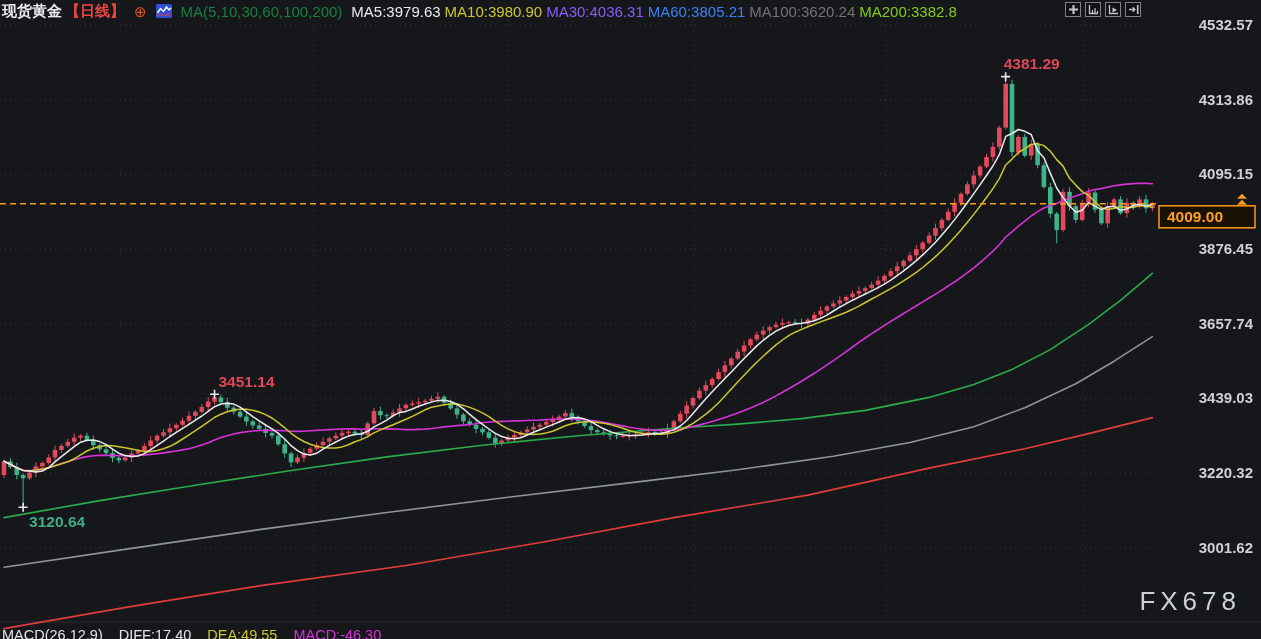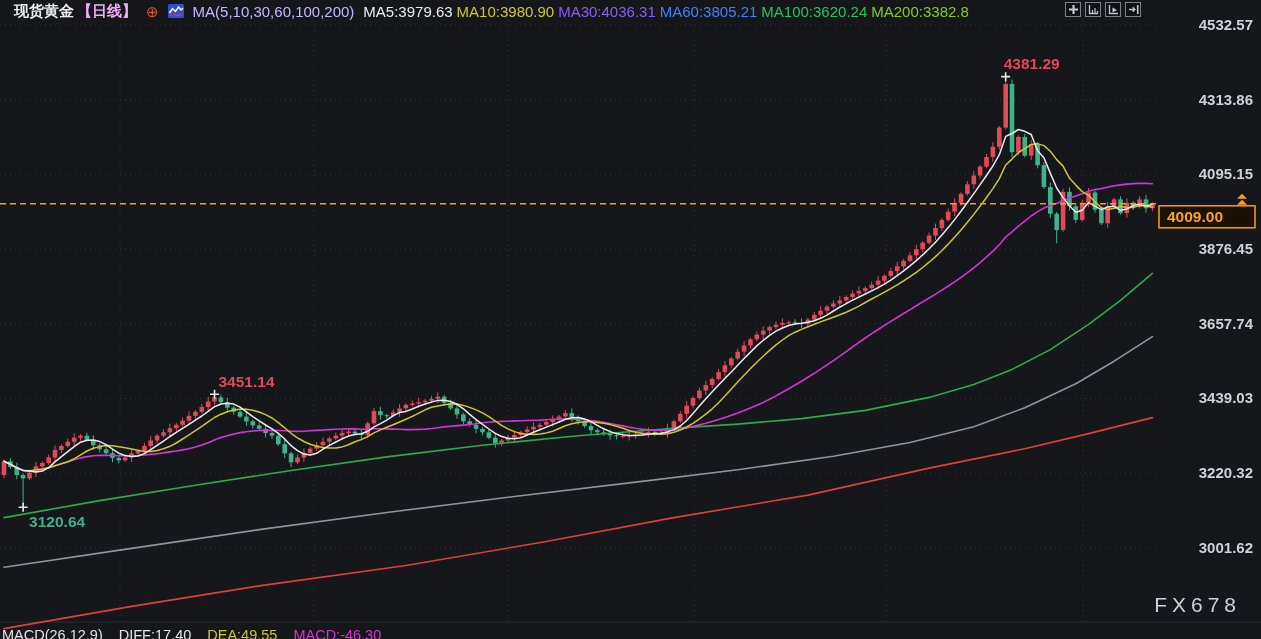--- a/index.html
+++ b/index.html
@@ -5,46 +5,46 @@
   html,body{margin:0;padding:0;}
   body{
     width:1261px;height:639px;overflow:hidden;position:relative;
     background:#15171b;
     font-family:"Liberation Sans","DejaVu Sans",sans-serif;
     -webkit-font-smoothing:antialiased;
   }
   #chart{position:absolute;left:0;top:0;}
   .header{
     position:absolute;left:0;top:0;right:0;height:22px;
-    display:flex;align-items:center;gap:9px;padding-left:14px;
+    display:flex;align-items:center;gap:9px;padding-left:2px;
     font-size:15px;z-index:5;white-space:nowrap;
   }
   .title{color:#e9eaec;font-weight:700;}
-  .period{color:#f0abfc;font-weight:700;text-align:right;}
+  .period{color:#ef4444;font-weight:700;text-align:right;}
   .add-glyph{color:#e0561f;font-size:15px;line-height:1;}
-  .ma-group{color:#c4b5fd;}
+  .ma-group{color:#15803d;}
   .legend{display:flex;gap:4px;}
   .legend span{font-weight:400;}
   .toolbar{position:absolute;top:2px;right:120px;display:flex;gap:4px;z-index:6;}
   .tool-btn{
     width:16px;height:15px;border:1px solid #7d828a;background:#101114;
     display:flex;align-items:center;justify-content:center;box-sizing:border-box;
   }
   .tool-btn svg{display:block;}
   .chart-type-btn{display:inline-flex;align-items:center;}
   .footer{
     position:absolute;left:2px;top:627px;display:flex;gap:16px;
     font-size:14.5px;z-index:5;white-space:nowrap;
   }
   .f-white{color:#e3e4e6;}
   .f-yellow{color:#cdc62c;}
   .f-magenta{color:#d633d6;}
   .watermark{
     position:absolute;right:20px;bottom:22px;z-index:4;
-    color:#ccd1d9;font-size:21px;letter-spacing:5px;font-weight:400;
+    color:#ccd1d9;font-size:26px;letter-spacing:5px;font-weight:400;
   }
 </style>
 </head>
 <body>
 
 <svg id="chart" width="1261" height="639" viewBox="0 0 1261 639">
     <line x1="0" y1="25.0" x2="1158" y2="25.0" stroke="#32353c" stroke-width="1" stroke-dasharray="1 4"></line>
     <line x1="0" y1="99.7" x2="1158" y2="99.7" stroke="#32353c" stroke-width="1" stroke-dasharray="1 4"></line>
     <line x1="0" y1="174.4" x2="1158" y2="174.4" stroke="#32353c" stroke-width="1" stroke-dasharray="1 4"></line>
     <line x1="0" y1="249.1" x2="1158" y2="249.1" stroke="#32353c" stroke-width="1" stroke-dasharray="1 4"></line>
@@ -458,21 +458,21 @@
       <polyline points="1.5,9 4.5,4.5 7.5,7.5 10.5,3 13,6 15,4" fill="none" stroke="#ffffff" stroke-width="1.4"></polyline>
       <polyline points="1.5,11.5 6,10.5 10,11.5 14.5,9.5" fill="none" stroke="#d5413e" stroke-width="1.2"></polyline>
     </svg>
   </span>
   <span class="ma-group">MA(5,10,30,60,100,200)</span>
   <span class="legend" id="legend">
       <span style="color: rgb(233, 234, 236);">MA5:3979.63</span>
       <span style="color: rgb(205, 198, 44);">MA10:3980.90</span>
       <span style="color: #8b5cf6;">MA30:4036.31</span>
       <span style="color: #3b82f6;">MA60:3805.21</span>
-      <span style="color: #22c55e;">MA100:3620.24</span>
+      <span style="color: #737373;">MA100:3620.24</span>
       <span style="color: #84cc16;">MA200:3382.8</span>
     </span>
 </div>
 
 <div class="toolbar">
   <span class="tool-btn">
     <svg width="11" height="11" viewBox="0 0 11 11">
         <path d="M5.5 1v9M1 5.5h9" stroke="#c3c7cd" stroke-width="2.1" fill="none"></path>
       </svg>
   </span>

